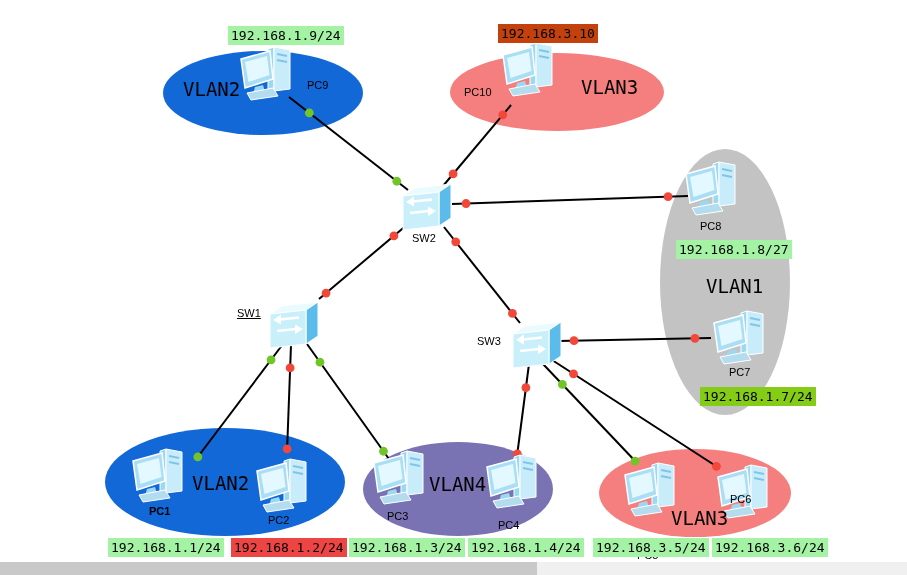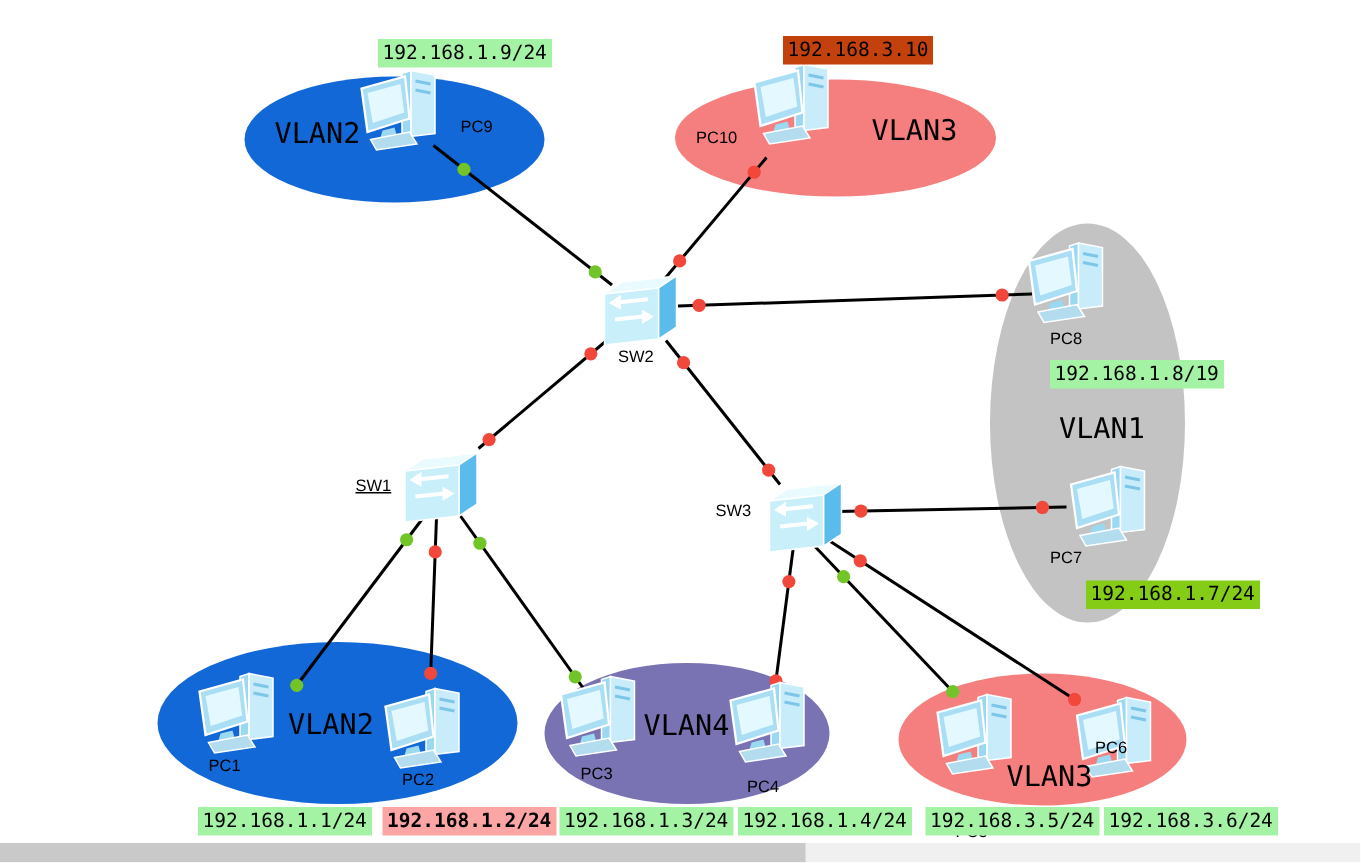--- a/index.html
+++ b/index.html
@@ -3,21 +3,21 @@
 <meta charset="utf-8">
 <style>
   html,body{margin:0;padding:0;background:#ffffff;}
   #canvas{position:relative;width:907px;height:575px;overflow:hidden;background:#ffffff;
           font-family:"Liberation Sans",sans-serif;}
   #net-svg{position:absolute;left:0;top:0;width:907px;height:575px;}
   .device{position:absolute;width:62px;height:58px;}
   .dev-label{position:absolute;font:11px/1.1 "Liberation Sans",sans-serif;color:#000;white-space:nowrap;}
   .vlan-label{position:absolute;font:19px/1.05 "DejaVu Sans Mono",monospace;color:#000;white-space:nowrap;}
   .ip-label{position:absolute;font:13px/15px "DejaVu Sans Mono",monospace;color:#000;
-            padding:2px 3px;white-space:nowrap;margin-left:24px;}
+            padding:2px 3px;white-space:nowrap;}
   #scrollbar{position:absolute;left:0;width:907px;}
   #scrollbar-thumb{position:absolute;top:0;height:100%;}
 </style>
 </head>
 <body>
 
 <div id="canvas">
   <svg id="net-svg">
       <ellipse cx="263" cy="93" rx="100" ry="42" fill="#1268d6"></ellipse>
       <ellipse cx="557" cy="92" rx="107" ry="39" fill="#f57f7f"></ellipse>
@@ -69,21 +69,21 @@
     <polygon points="38,10 50,2 50,36 38,44" fill="#5bbcec" stroke="#ffffff" stroke-width="1"></polygon>
     <polygon points="2,14 38,10 38,44 2,48" fill="#c9f0fa" stroke="#ffffff" stroke-width="1"></polygon>
     <g stroke="#ffffff" fill="#ffffff">
       <path d="M31,17.5 L12,19.5" fill="none" stroke-width="2.6"></path>
       <polygon points="13,14.5 5,20 13,24.5" stroke-width="0"></polygon>
       <path d="M9,31 L28,29" fill="none" stroke-width="2.6"></path>
       <polygon points="27,24.5 35,29 27,34" stroke-width="0"></polygon>
     </g>
   </svg>
 </div>
-      <div class="dev-label" style="left: 237px; top: 318px; text-decoration: underline;">SW1</div>
+      <div class="dev-label" style="left: 237px; top: 307px; text-decoration: underline;">SW1</div>
       <div class="device" style="left: 401px; top: 182px;">
   <svg width="54" height="50" viewBox="0 0 54 50">
     <polygon points="2,14 14,6 50,2 38,10" fill="#e9fbfe" stroke="#ffffff" stroke-width="1"></polygon>
     <polygon points="38,10 50,2 50,36 38,44" fill="#5bbcec" stroke="#ffffff" stroke-width="1"></polygon>
     <polygon points="2,14 38,10 38,44 2,48" fill="#c9f0fa" stroke="#ffffff" stroke-width="1"></polygon>
     <g stroke="#ffffff" fill="#ffffff">
       <path d="M31,17.5 L12,19.5" fill="none" stroke-width="2.6"></path>
       <polygon points="13,14.5 5,20 13,24.5" stroke-width="0"></polygon>
       <path d="M9,31 L28,29" fill="none" stroke-width="2.6"></path>
       <polygon points="27,24.5 35,29 27,34" stroke-width="0"></polygon>
@@ -110,21 +110,21 @@
     <polygon points="30,3 36,1 36,45 30,47" fill="#9bd8f2" stroke="#ffffff" stroke-width="1"></polygon>
     <polygon points="36,1 52,4 52,43 36,45" fill="#c9ecfb" stroke="#ffffff" stroke-width="1"></polygon>
     <line x1="39" y1="8" x2="49" y2="10" stroke="#7ec6e8" stroke-width="2"></line>
     <line x1="39" y1="14" x2="49" y2="16" stroke="#7ec6e8" stroke-width="2"></line>
     <polygon points="3,13 32,5 35,33 7,42" fill="#a9def5" stroke="#ffffff" stroke-width="1.5"></polygon>
     <polygon points="7,16 29,10 31.5,29 10.5,36" fill="#e4f8ff"></polygon>
     <polygon points="17,41 25,39 27,46 15,48" fill="#9bd8f2"></polygon>
     <polygon points="9,47 35,42 40,50 13,54" fill="#b3dcef" stroke="#ffffff" stroke-width="1"></polygon>
   </svg>
 </div>
-      <div class="dev-label" style="left: 139px; top: 505px;">PC1</div>
+      <div class="dev-label" style="left: 149px; top: 505px; font-weight: bold;">PC1</div>
       <div class="device" style="left: 254px; top: 458px;">
   <svg width="62" height="58" viewBox="0 0 62 58">
     <polygon points="30,3 36,1 36,45 30,47" fill="#9bd8f2" stroke="#ffffff" stroke-width="1"></polygon>
     <polygon points="36,1 52,4 52,43 36,45" fill="#c9ecfb" stroke="#ffffff" stroke-width="1"></polygon>
     <line x1="39" y1="8" x2="49" y2="10" stroke="#7ec6e8" stroke-width="2"></line>
     <line x1="39" y1="14" x2="49" y2="16" stroke="#7ec6e8" stroke-width="2"></line>
     <polygon points="3,13 32,5 35,33 7,42" fill="#a9def5" stroke="#ffffff" stroke-width="1.5"></polygon>
     <polygon points="7,16 29,10 31.5,29 10.5,36" fill="#e4f8ff"></polygon>
     <polygon points="17,41 25,39 27,46 15,48" fill="#9bd8f2"></polygon>
     <polygon points="9,47 35,42 40,50 13,54" fill="#b3dcef" stroke="#ffffff" stroke-width="1"></polygon>
@@ -188,21 +188,21 @@
     <polygon points="30,3 36,1 36,45 30,47" fill="#9bd8f2" stroke="#ffffff" stroke-width="1"></polygon>
     <polygon points="36,1 52,4 52,43 36,45" fill="#c9ecfb" stroke="#ffffff" stroke-width="1"></polygon>
     <line x1="39" y1="8" x2="49" y2="10" stroke="#7ec6e8" stroke-width="2"></line>
     <line x1="39" y1="14" x2="49" y2="16" stroke="#7ec6e8" stroke-width="2"></line>
     <polygon points="3,13 32,5 35,33 7,42" fill="#a9def5" stroke="#ffffff" stroke-width="1.5"></polygon>
     <polygon points="7,16 29,10 31.5,29 10.5,36" fill="#e4f8ff"></polygon>
     <polygon points="17,41 25,39 27,46 15,48" fill="#9bd8f2"></polygon>
     <polygon points="9,47 35,42 40,50 13,54" fill="#b3dcef" stroke="#ffffff" stroke-width="1"></polygon>
   </svg>
 </div>
-      <div class="dev-label" style="left: 700px; top: 366px;">PC7</div>
+      <div class="dev-label" style="left: 729px; top: 366px;">PC7</div>
       <div class="device" style="left: 683px; top: 161px;">
   <svg width="62" height="58" viewBox="0 0 62 58">
     <polygon points="30,3 36,1 36,45 30,47" fill="#9bd8f2" stroke="#ffffff" stroke-width="1"></polygon>
     <polygon points="36,1 52,4 52,43 36,45" fill="#c9ecfb" stroke="#ffffff" stroke-width="1"></polygon>
     <line x1="39" y1="8" x2="49" y2="10" stroke="#7ec6e8" stroke-width="2"></line>
     <line x1="39" y1="14" x2="49" y2="16" stroke="#7ec6e8" stroke-width="2"></line>
     <polygon points="3,13 32,5 35,33 7,42" fill="#a9def5" stroke="#ffffff" stroke-width="1.5"></polygon>
     <polygon points="7,16 29,10 31.5,29 10.5,36" fill="#e4f8ff"></polygon>
     <polygon points="17,41 25,39 27,46 15,48" fill="#9bd8f2"></polygon>
     <polygon points="9,47 35,42 40,50 13,54" fill="#b3dcef" stroke="#ffffff" stroke-width="1"></polygon>
@@ -236,24 +236,24 @@
 </div>
       <div class="dev-label" style="left: 464px; top: 86px;">PC10</div>
       <div class="vlan-label" style="left: 183px; top: 80px;">VLAN2</div>
       <div class="vlan-label" style="left: 581px; top: 78px;">VLAN3</div>
       <div class="vlan-label" style="left: 706px; top: 277px;">VLAN1</div>
       <div class="vlan-label" style="left: 192px; top: 474px;">VLAN2</div>
       <div class="vlan-label" style="left: 429px; top: 475px;">VLAN4</div>
       <div class="vlan-label" style="left: 671px; top: 509px;">VLAN3</div>
       <div class="ip-label" style="left: 228px; top: 26px; background: rgb(164, 242, 164); color: rgb(0, 0, 0);">192.168.1.9/24</div>
       <div class="ip-label" style="left: 498px; top: 24px; background: #c2410c; color: rgb(0, 0, 0);">192.168.3.10</div>
-      <div class="ip-label" style="left: 676px; top: 240px; background: rgb(164, 242, 164); color: rgb(0, 0, 0);">192.168.1.8/19</div>
+      <div class="ip-label" style="left: 676px; top: 240px; background: rgb(164, 242, 164); color: rgb(0, 0, 0);">192.168.1.8/27</div>
       <div class="ip-label" style="left: 700px; top: 387px; background: #84cc16; color: rgb(0, 0, 0);">192.168.1.7/24</div>
       <div class="ip-label" style="left: 108px; top: 538px; background: rgb(164, 242, 164); color: rgb(0, 0, 0);">192.168.1.1/24</div>
-      <div class="ip-label" style="left: 231px; top: 538px; background: #fca5a5; color: rgb(0, 0, 0); font-weight: bold;">192.168.1.2/24</div>
+      <div class="ip-label" style="left: 231px; top: 538px; background: #ef4444; color: rgb(0, 0, 0);">192.168.1.2/24</div>
       <div class="ip-label" style="left: 349px; top: 538px; background: rgb(164, 242, 164); color: rgb(0, 0, 0);">192.168.1.3/24</div>
       <div class="ip-label" style="left: 468px; top: 538px; background: rgb(164, 242, 164); color: rgb(0, 0, 0);">192.168.1.4/24</div>
       <div class="ip-label" style="left: 593px; top: 538px; background: rgb(164, 242, 164); color: rgb(0, 0, 0);">192.168.3.5/24</div>
       <div class="ip-label" style="left: 712px; top: 538px; background: rgb(164, 242, 164); color: rgb(0, 0, 0);">192.168.3.6/24</div>
     </div>
   <div id="scrollbar" style="top: 562px; height: 13px; background: rgb(240, 240, 240);">
     <div id="scrollbar-thumb" style="left: 0px; width: 537px; background: rgb(201, 201, 201);"></div>
   </div>
 </div>
 

